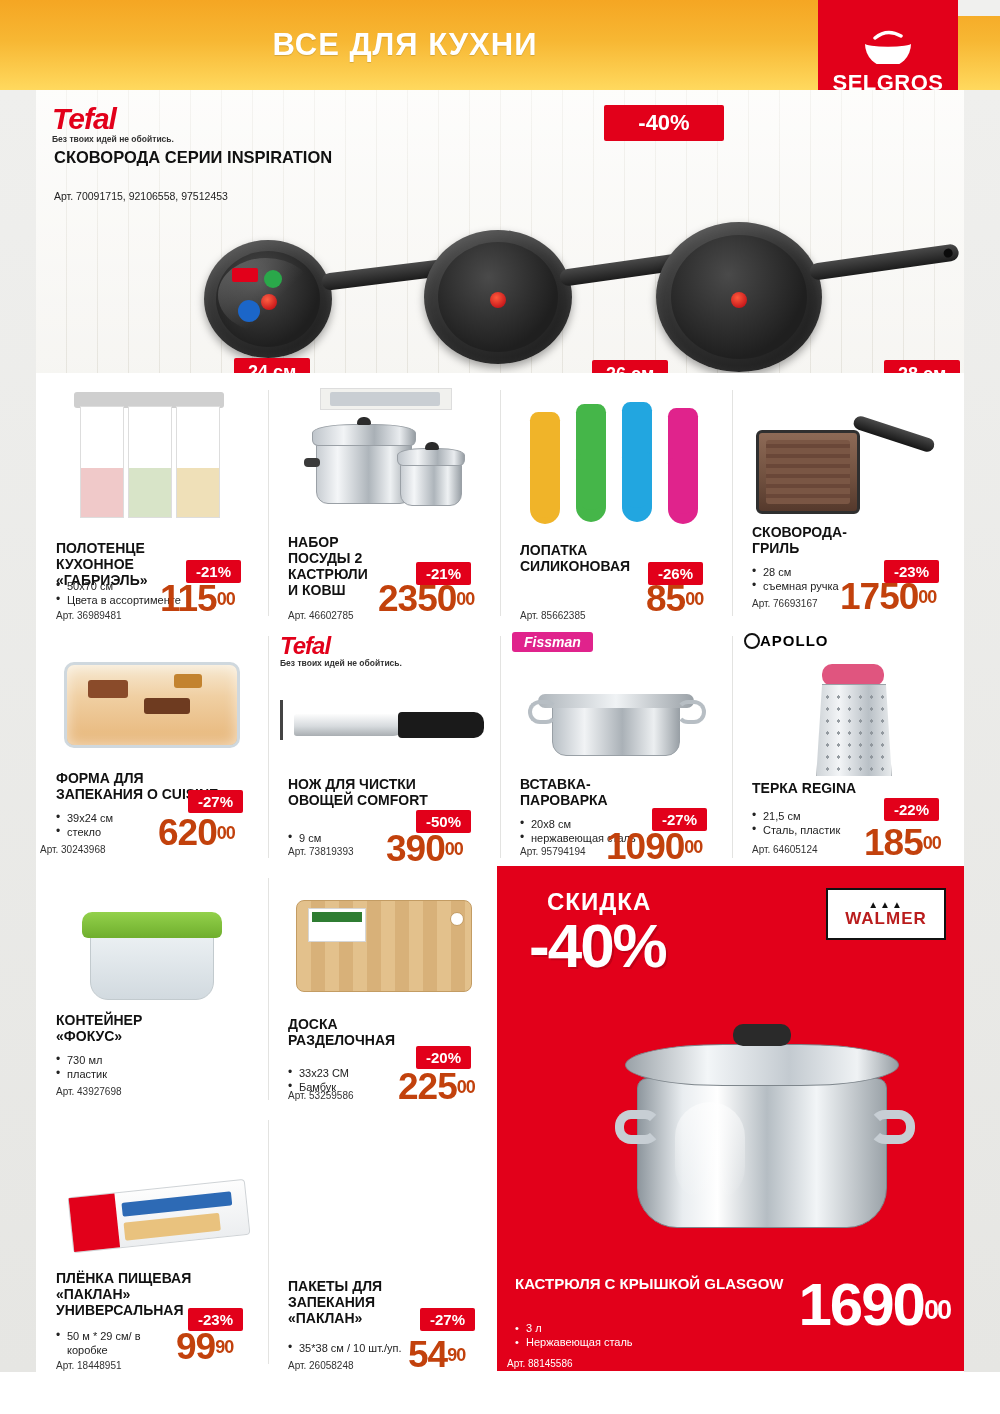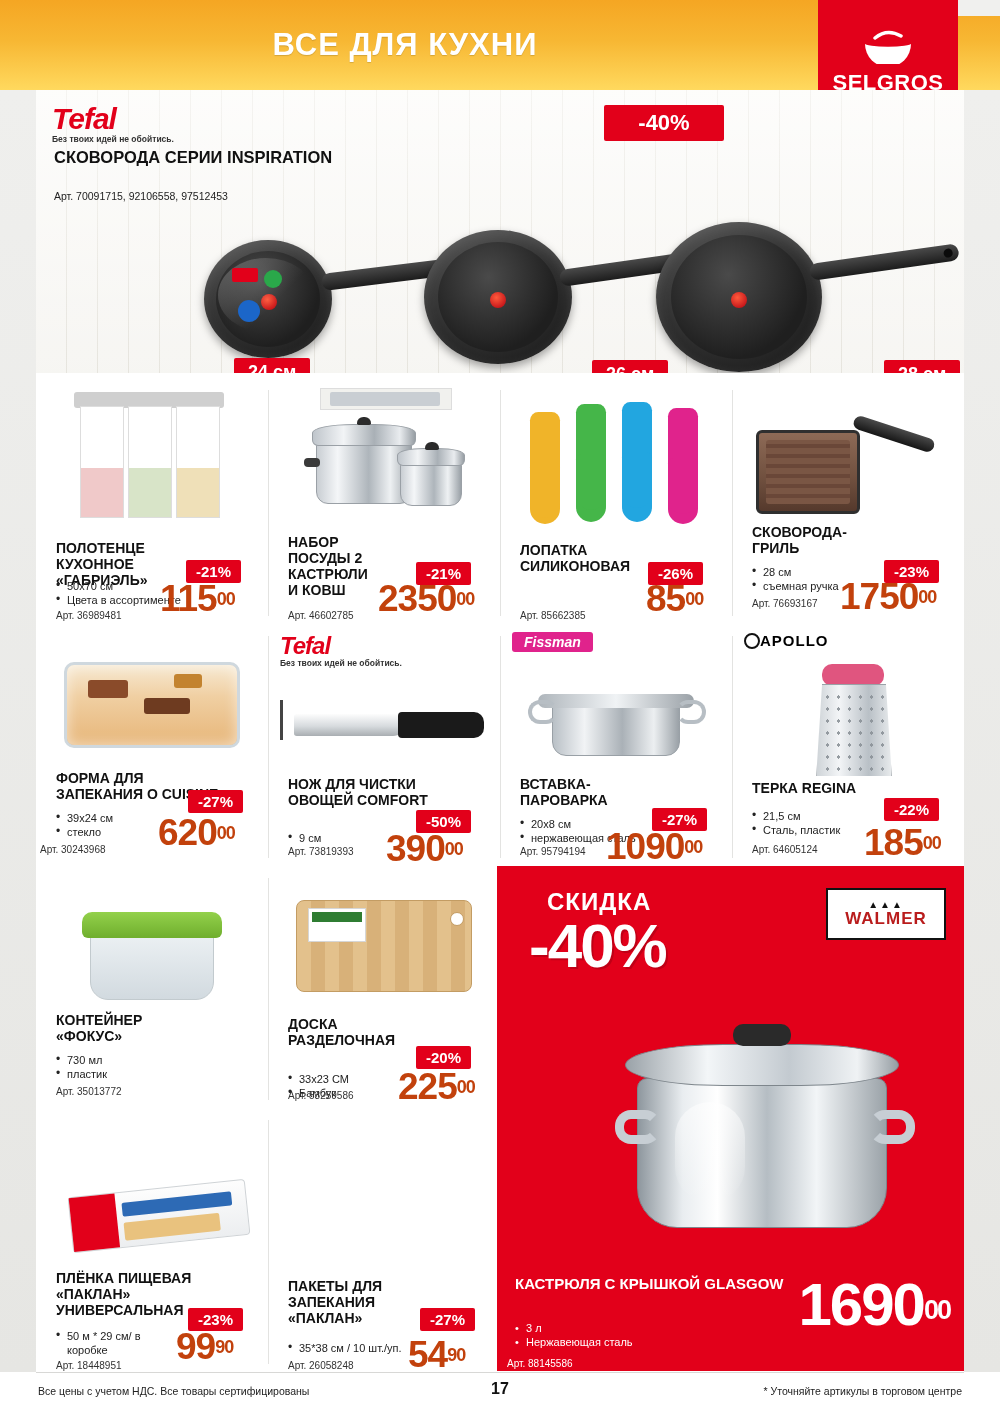--- a/index.html
+++ b/index.html
@@ -441,32 +441,32 @@
   <div class="cell" style="left:36px; top:870px; width:232px; height:238px;">
     <div class="art-box" style="left:32px; top:18px; width:170px; height:120px;">
       <div class="cont-body" style="left:22px; top:44px; width:124px; height:68px; border-radius:6px 6px 18px 18px;"></div>
       <div class="cont-lid" style="left:14px; top:24px; width:140px; height:26px; border-radius:10px 10px 6px 6px;"></div>
     </div>
     <div class="prod-title" style="position:absolute; left:20px; top:142px; width:110px;">КОНТЕЙНЕР «ФОКУС»</div>
     <ul class="bullets" style="position:absolute; left:20px; top:178px; width:110px;">
       <li>730 мл</li>
       <li>пластик</li>
     </ul>
-    <div class="art" style="position:absolute; left:20px; top:212px;">Арт. 35013772</div>
+    <div class="art" style="position:absolute; left:20px; top:212px;">Арт. 43927698</div>
   </div>
 
   <div class="cell" style="left:268px; top:870px; width:232px; height:238px;">
     <div class="art-box" style="left:14px; top:14px; width:204px; height:124px;">
       <div class="board" style="left:14px; top:16px; width:176px; height:92px;"></div>
       <div class="board-hole" style="left:168px; top:28px;"></div>
       <div style="position:absolute; left:26px; top:24px; width:58px; height:34px; background:#fff; border:1px solid #d6d6d6;"></div>
       <div style="position:absolute; left:30px; top:28px; width:50px; height:10px; background:#2f7d32;"></div>
     </div>
     <div class="prod-title" style="position:absolute; left:20px; top:146px; width:130px;">ДОСКА РАЗДЕЛОЧНАЯ</div>
-    <ul class="bullets" style="position:absolute; left:20px; top:182px; width:120px;margin-top:20px;">
+    <ul class="bullets" style="position:absolute; left:20px; top:176px; width:120px;margin-top:20px;">
       <li>33х23 СМ</li>
       <li>Бамбук</li>
     </ul>
     <div class="art" style="position:absolute; left:20px; top:216px;">Арт. 53259586</div>
     <div class="badge" style="left:148px; top:176px;">-20%</div>
     <div class="price" style="left:130px; top:198px;">
       <span class="rub">225</span><span class="kop">00</span>
     </div>
   </div>
 
@@ -535,20 +535,14 @@
 
   <div class="cell-sep" style="left:268px; top:390px; width:1px; height:226px;"></div>
   <div class="cell-sep" style="left:500px; top:390px; width:1px; height:226px;"></div>
   <div class="cell-sep" style="left:732px; top:390px; width:1px; height:226px;"></div>
   <div class="cell-sep" style="left:268px; top:636px; width:1px; height:222px;"></div>
   <div class="cell-sep" style="left:500px; top:636px; width:1px; height:222px;"></div>
   <div class="cell-sep" style="left:732px; top:636px; width:1px; height:222px;"></div>
   <div class="cell-sep" style="left:268px; top:878px; width:1px; height:222px;"></div>
   <div class="cell-sep" style="left:268px; top:1120px; width:1px; height:244px;"></div>
 
-  <div class="footer">
-    <div class="footer-line"></div>
-    <div class="footer-left">Все цены с учетом НДС. Все товары сертифицированы</div>
-    <div class="footer-page">17</div>
-    <div class="footer-right">* Уточняйте артикулы в торговом центре</div>
-  </div>
 
 </div>
 
 </body></html>

